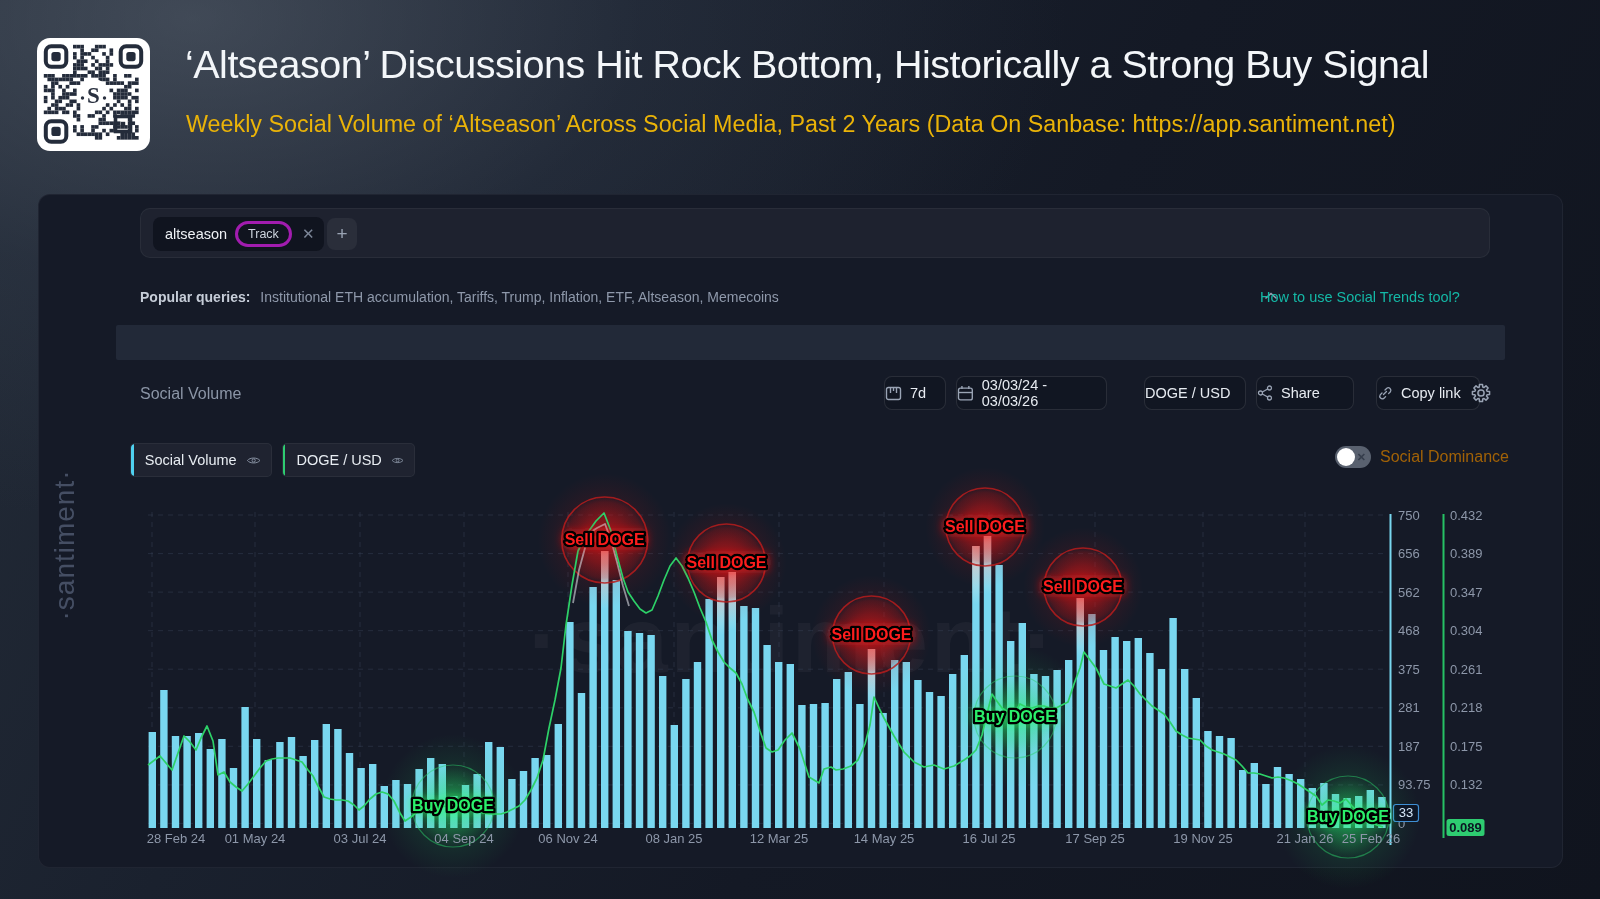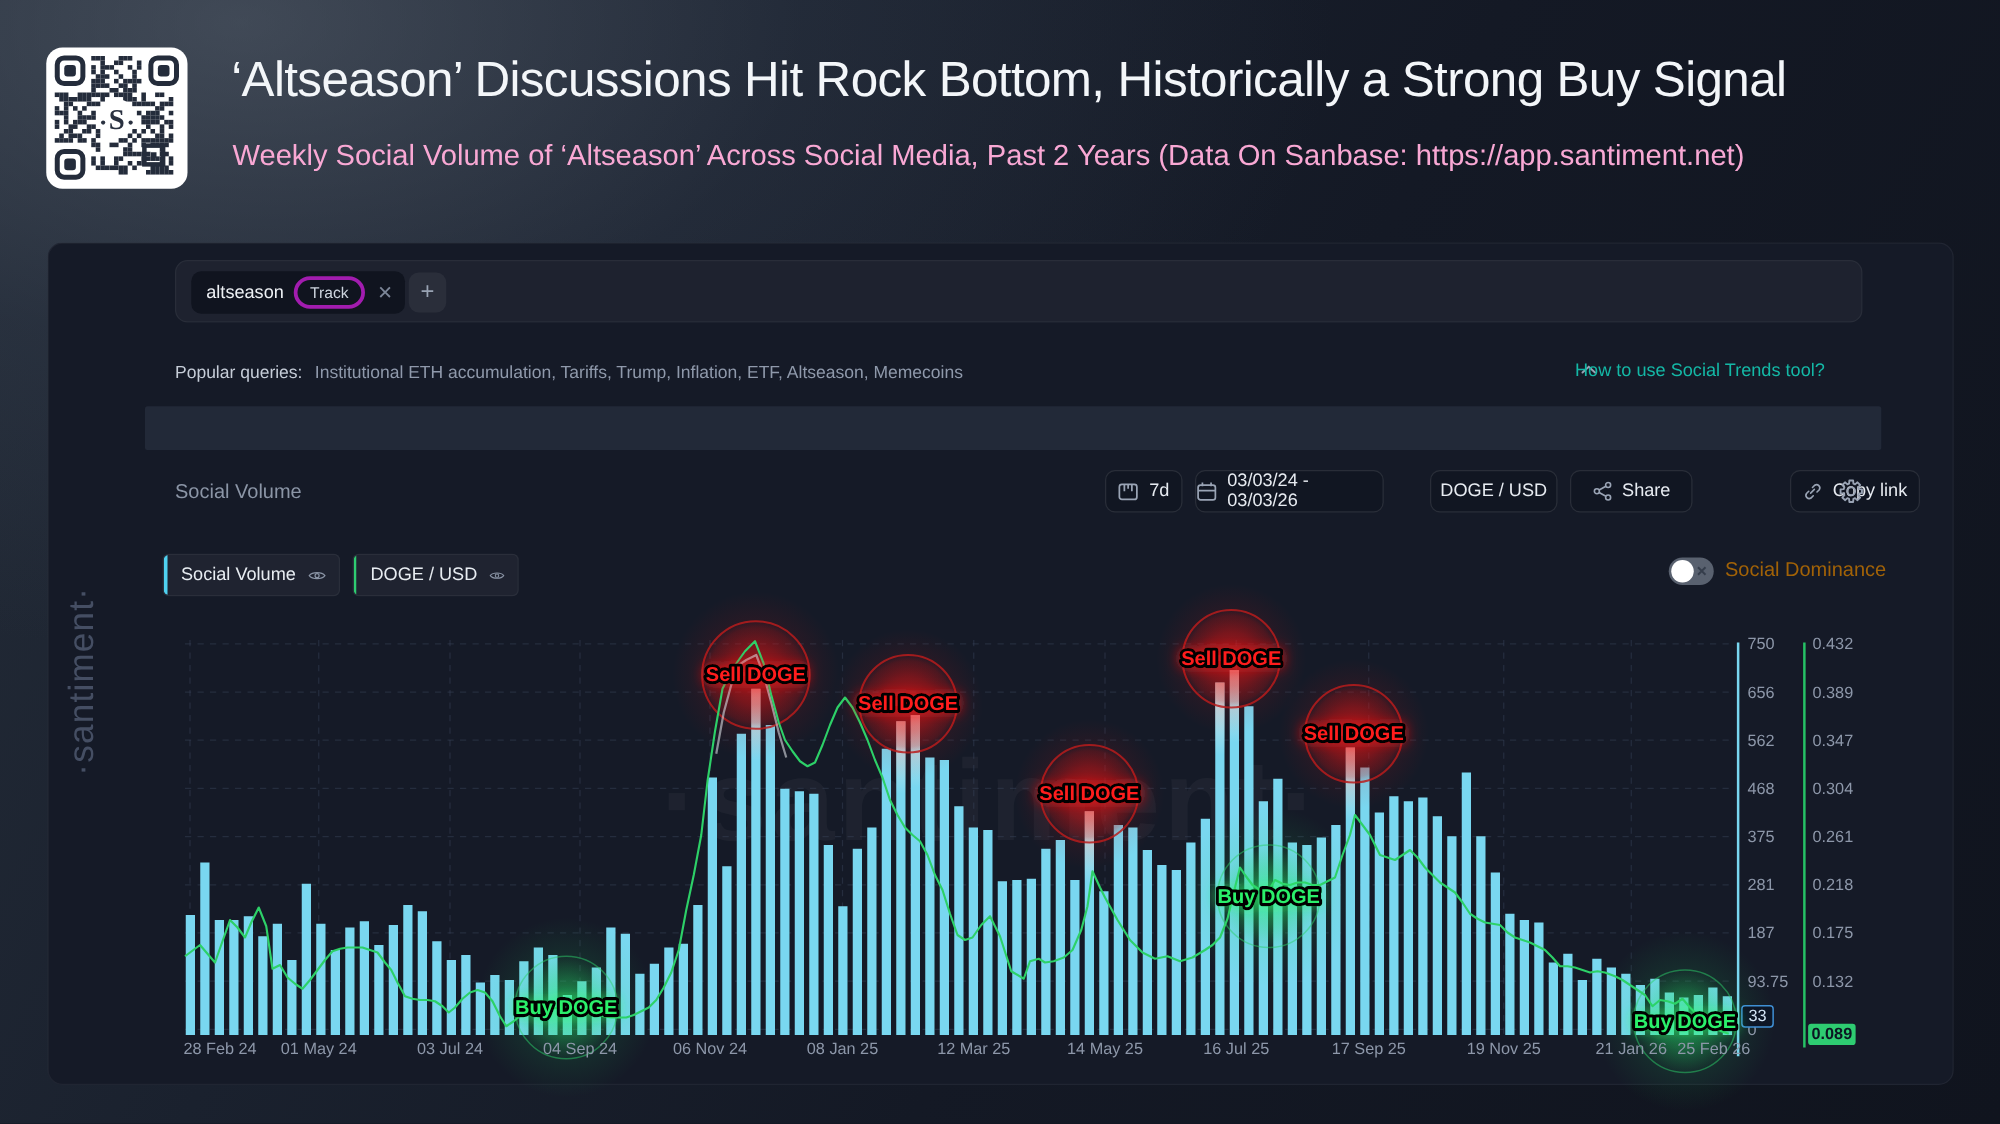--- a/index.html
+++ b/index.html
@@ -3,35 +3,35 @@
 <style>
 *{margin:0;padding:0;box-sizing:border-box;-webkit-font-smoothing:antialiased}
 html,body{width:1600px;height:899px;overflow:hidden}
 body{font-family:"Liberation Sans",sans-serif;background:#10151f;position:relative}
 .bgg{position:absolute;inset:0;background:
 radial-gradient(1250px 720px at 12% 2%, rgba(96,106,120,0.50) 0%, rgba(56,66,82,0.30) 36%, rgba(20,26,38,0) 70%),
 linear-gradient(118deg,#242c38 0%,#1a212e 30%,#141925 58%,#10141e 100%);}
 .abs{position:absolute}
 .panel{position:absolute;left:38px;top:194px;width:1525px;height:674px;background:#151a27;border:1px solid rgba(255,255,255,0.05);border-radius:12px}
 .title{position:absolute;left:185px;top:42px;font-size:39.5px;font-weight:normal;color:#f3f6f9;letter-spacing:-0.5px;white-space:nowrap}
-.subtitle{position:absolute;left:186px;top:111px;font-size:23.3px;color:#f9a8d4;white-space:nowrap}
+.subtitle{position:absolute;left:186px;top:111px;font-size:23.3px;color:#eab308;white-space:nowrap}
 .qrbox{position:absolute;left:37px;top:38px;width:113px;height:113px;background:#fff;border-radius:13px}
 .searchbox{position:absolute;left:140px;top:208px;width:1350px;height:50px;background:rgba(255,255,255,0.04);border:1px solid rgba(255,255,255,0.05);border-radius:10px}
 .chip{position:absolute;left:12px;top:8px;height:34px;background:#10141f;border-radius:8px;display:flex;align-items:center;padding:0 10px 0 12px;white-space:nowrap}
 .chip .w{color:#eef1f5;font-size:14.5px}
 .trackpill{margin-left:8px;border:3px solid #a21caf;border-radius:13px;padding:3px 10px;font-size:12.5px;color:#cdd4de}
 .chipx{margin-left:10px;color:#7c8698;font-size:15px}
 .plusbtn{position:absolute;left:186px;top:9px;width:30px;height:32px;background:rgba(255,255,255,0.055);border-radius:8px;color:#99a3b3;font-size:19px;display:flex;align-items:center;justify-content:center;font-weight:400}
 .pq{position:absolute;left:140px;top:289px;font-size:14px;color:#8f99ab}
-.pq b{color:#c6cdd8;font-weight:normal;margin-right:6px}
+.pq b{color:#c6cdd8;font-weight:bold;margin-right:6px}
 .howto{position:absolute;left:1260px;top:289px;font-size:14.5px;color:#14b8a6}
 .chev{position:absolute;left:1264px;top:291px}
 .strip{position:absolute;left:116px;top:325px;width:1389px;height:35px;background:#222938;border-radius:2px}
 .svlabel{position:absolute;left:140px;top:385px;font-size:16px;color:#8b95a6}
-.btn{position:absolute;top:376px;height:34px;border:1px solid rgba(255,255,255,0.10);border-radius:8px;background:rgba(13,18,29,0.45);display:flex;align-items:center;justify-content:center;color:#e7ebf1;font-size:14.5px;gap:8px}
+.btn{position:absolute;top:376px;height:34px;border:1px solid rgba(255,255,255,0.10);border-radius:8px;background:rgba(13,18,29,0.45);display:flex;align-items:center;color:#e7ebf1;font-size:14.5px;gap:8px}
 .gear{position:absolute;left:1471px;top:383px}
 .lchip{position:absolute;top:443px;height:34px;background:rgba(255,255,255,0.045);border:1px solid rgba(255,255,255,0.05);border-radius:5px;display:flex;align-items:center;color:#e8edf2;font-size:14.5px;overflow:hidden;white-space:nowrap}
 .lbar{width:4px;align-self:stretch;border-radius:3px 0 0 3px}
 .toggle{position:absolute;left:1335px;top:446px;width:36px;height:22px;background:#59616f;border-radius:11px}
 .tknob{position:absolute;left:2px;top:2px;width:18px;height:18px;border-radius:50%;background:#fff}
 .tx{position:absolute;right:5px;top:4.5px;color:#353d4b;font-size:11px;font-weight:bold}
 .socdom{position:absolute;left:1380px;top:448px;font-size:16px;color:#a16207}
 .sig{font-weight:bold;font-size:16px;text-anchor:middle;paint-order:stroke fill;stroke:#000;stroke-width:5px;stroke-linejoin:round}
 .sell{fill:#ff1f1f}
 .buy{fill:#2bf06b}
@@ -329,21 +329,21 @@
 <div class="btn" style="left:1256px;width:98px">
 <svg width="16" height="16" viewBox="0 0 16 16">
       <circle cx="12.5" cy="3" r="2" fill="none" stroke="#9aa4b5" stroke-width="1.3"></circle>
       <circle cx="3.5" cy="8" r="2" fill="none" stroke="#9aa4b5" stroke-width="1.3"></circle>
       <circle cx="12.5" cy="13" r="2" fill="none" stroke="#9aa4b5" stroke-width="1.3"></circle>
       <line x1="5.3" y1="7" x2="10.7" y2="4" stroke="#9aa4b5" stroke-width="1.3"></line>
       <line x1="5.3" y1="9" x2="10.7" y2="12" stroke="#9aa4b5" stroke-width="1.3"></line>
     </svg>
 <span>Share</span>
   </div>
-<div class="btn" style="left:1432px;width:104px">
+<div class="btn" style="left:1376px;width:104px">
 <svg width="16" height="16" viewBox="0 0 16 16">
       <path d="M6.5 9.5 L9.5 6.5 M5 8 L3.2 9.8 a2.6 2.6 0 0 0 3.6 3.6 L8.6 11.6 M8 5 L9.8 3.2 a2.6 2.6 0 0 1 3.6 3.6 L11.6 8.6" fill="none" stroke="#9aa4b5" stroke-width="1.3" stroke-linecap="round"></path>
     </svg>
 <span>Copy link</span>
   </div>
 <svg class="gear" width="20" height="20" viewBox="0 0 20 20">
     <path d="M18.57 8.49 L18.57 11.51 L16.06 11.74 L15.51 13.05 L17.13 14.99 L14.99 17.13 L13.05 15.51 L11.74 16.06 L11.51 18.57 L8.49 18.57 L8.26 16.06 L6.95 15.51 L5.01 17.13 L2.87 14.99 L4.49 13.05 L3.94 11.74 L1.43 11.51 L1.43 8.49 L3.94 8.26 L4.49 6.95 L2.87 5.01 L5.01 2.87 L6.95 4.49 L8.26 3.94 L8.49 1.43 L11.51 1.43 L11.74 3.94 L13.05 4.49 L14.99 2.87 L17.13 5.01 L15.51 6.95 L16.06 8.26 Z" fill="none" stroke="#99a3b4" stroke-width="1.5" stroke-linejoin="round"></path>
     <circle cx="10" cy="10" r="3.1" fill="none" stroke="#99a3b4" stroke-width="1.5"></circle>
   </svg>
 

